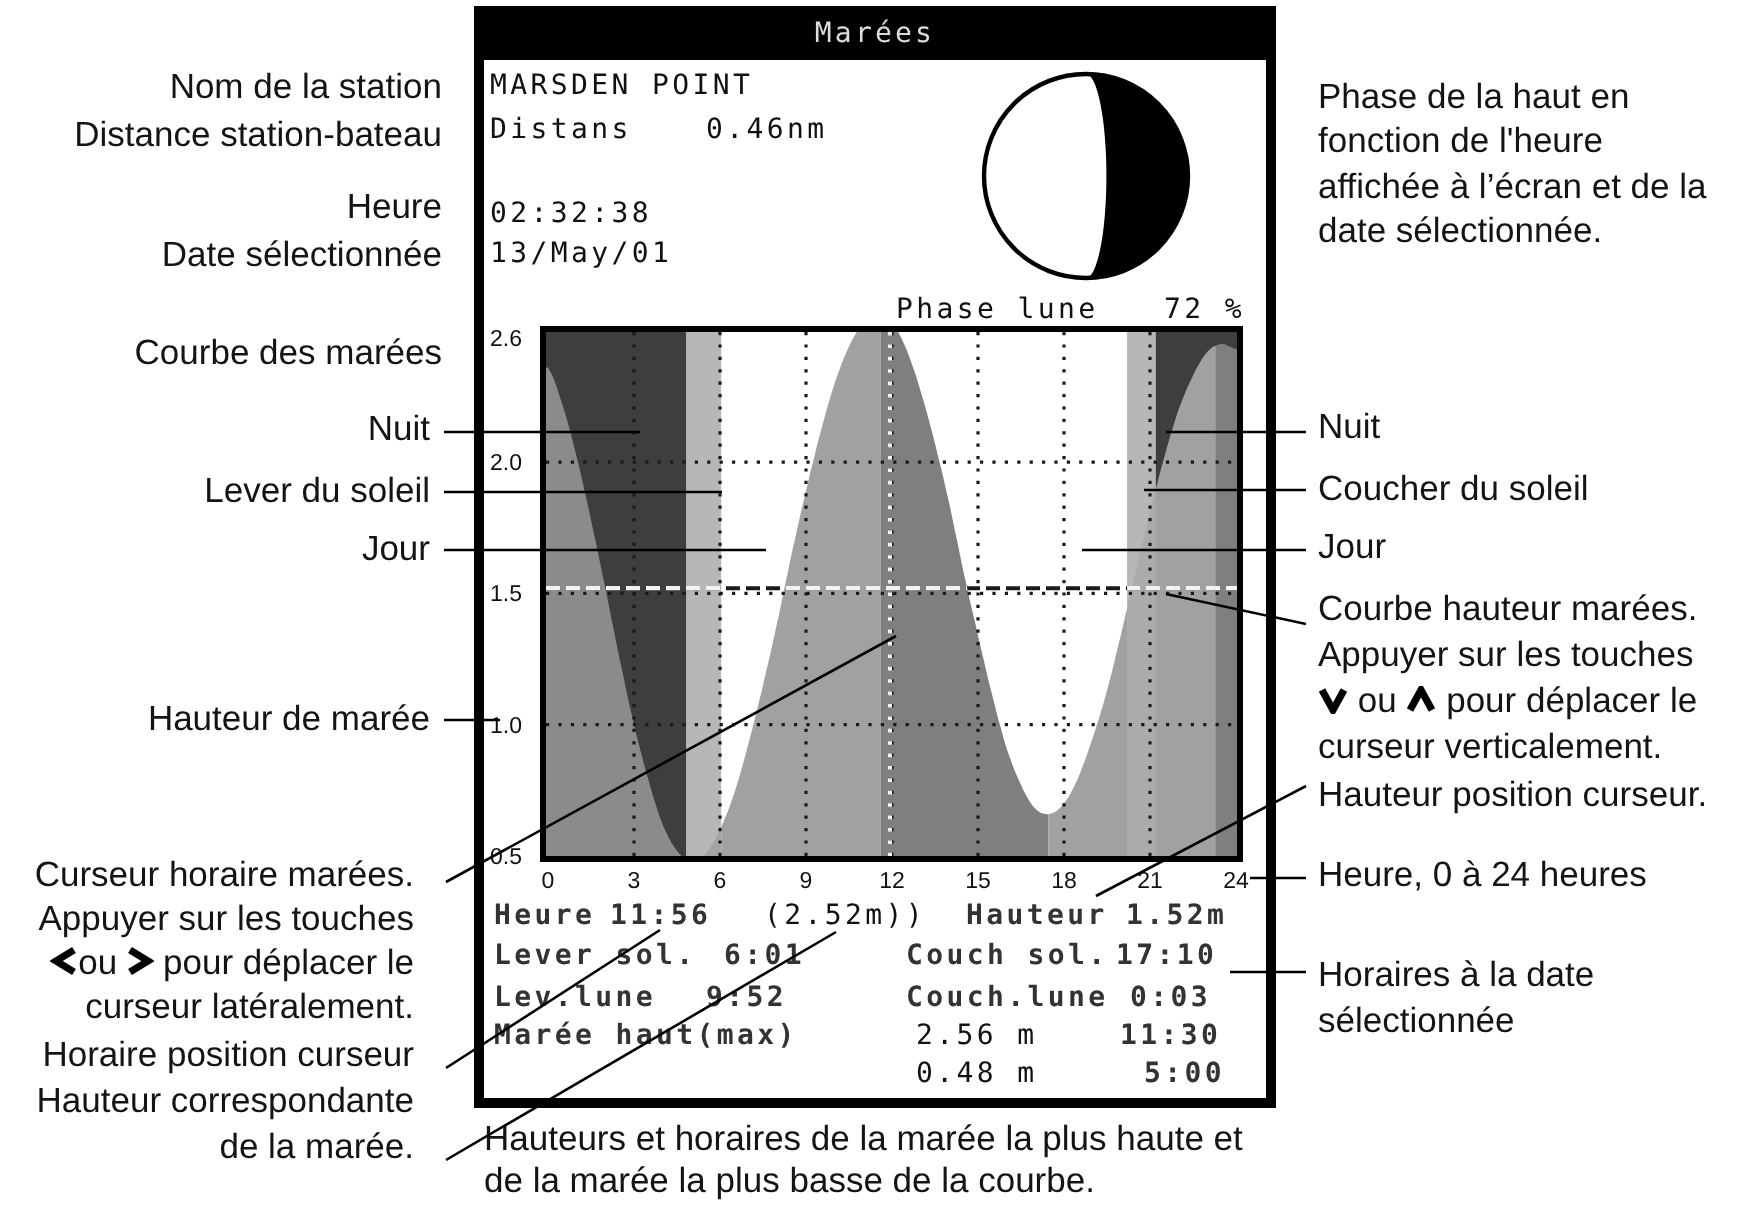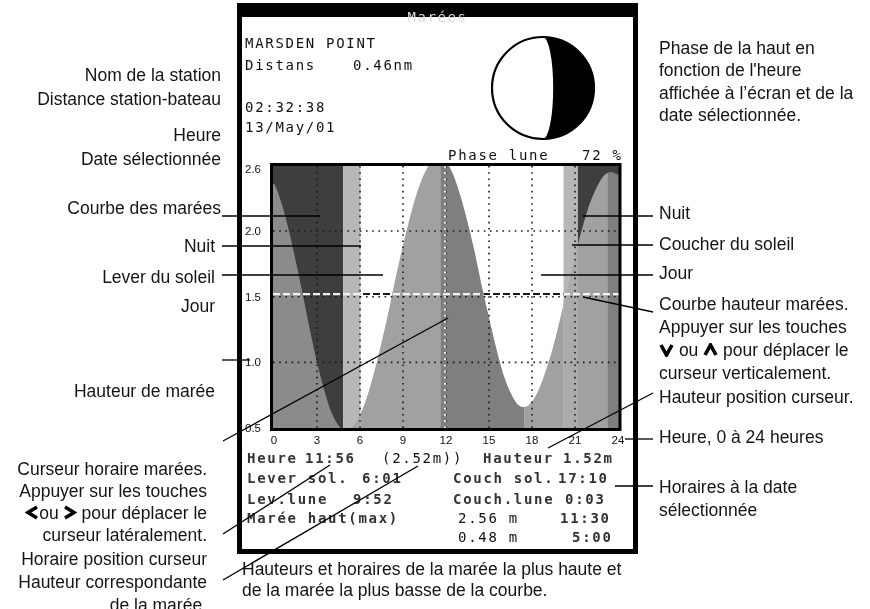--- a/index.html
+++ b/index.html
@@ -1,22 +1,22 @@
 <!DOCTYPE html>
 <html><head>
 <meta charset="utf-8">
 <style>
 html,body{margin:0;padding:0;}
 body{width:870px;height:609px;position:relative;overflow:hidden;background:#ffffff;font-family:"Liberation Sans",sans-serif;}
 .ann{position:absolute;font-family:"Liberation Sans",sans-serif;font-size:17.5px;line-height:20px;color:#141414;white-space:nowrap;}
-.ann.la{text-align:center;margin-top:32px;}
+.ann.la{text-align:center;}
 .key-icon{display:inline-block;vertical-align:-1px;}
 .gap{display:inline-block;width:4px;}
 #screen{position:absolute;left:237px;top:3px;width:401px;height:551px;box-sizing:border-box;border:5px solid #000;border-top:0;background:#fff;}
-#title-bar{position:absolute;left:-5px;top:0;width:401px;height:14px;background:#000;color:#dcdcdc;text-align:center;font-family:"DejaVu Sans Mono",monospace;font-size:14px;line-height:28px;letter-spacing:1.6px;}
+#title-bar{position:absolute;left:-5px;top:0;width:401px;height:27px;background:#000;color:#dcdcdc;text-align:center;font-family:"DejaVu Sans Mono",monospace;font-size:14px;line-height:28px;letter-spacing:1.6px;}
 .lcd{position:absolute;font-family:"DejaVu Sans Mono",monospace;font-size:14px;line-height:16px;letter-spacing:1.7px;color:#111;white-space:nowrap;}
 .lcd.b{font-weight:bold;color:#333;}
 .gfx{position:absolute;left:0;top:0;}
 #leaders{position:absolute;left:0;top:0;pointer-events:none;}
 </style>
 </head>
 <body>
 
 <div class="ann la" style="top:33px;right:649px">Nom de la station</div>
 <div class="ann la" style="top:57px;right:649px">Distance station-bateau</div>

